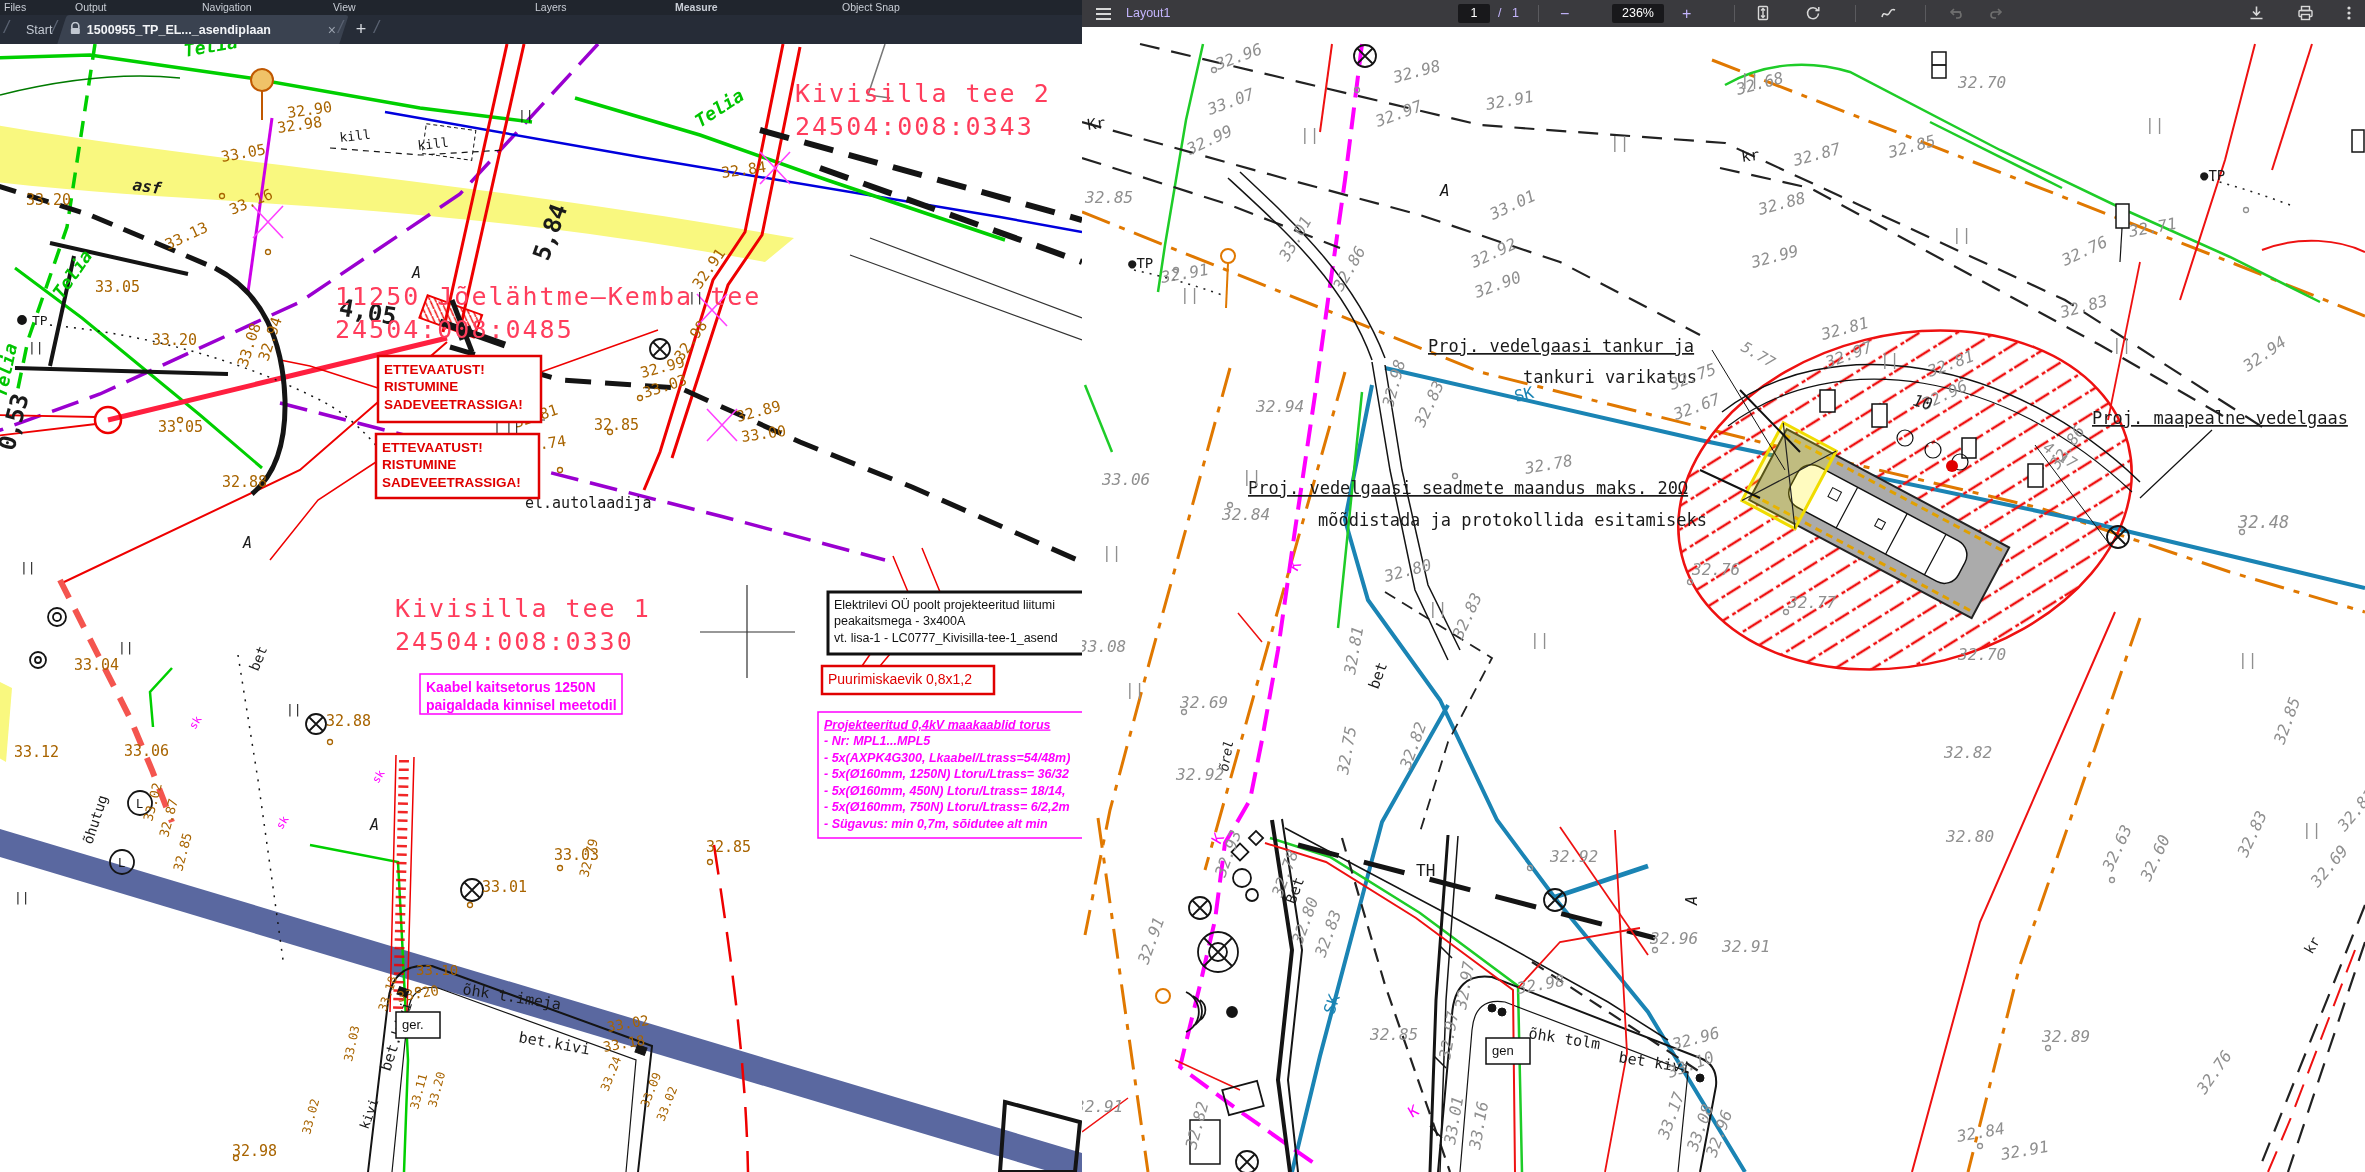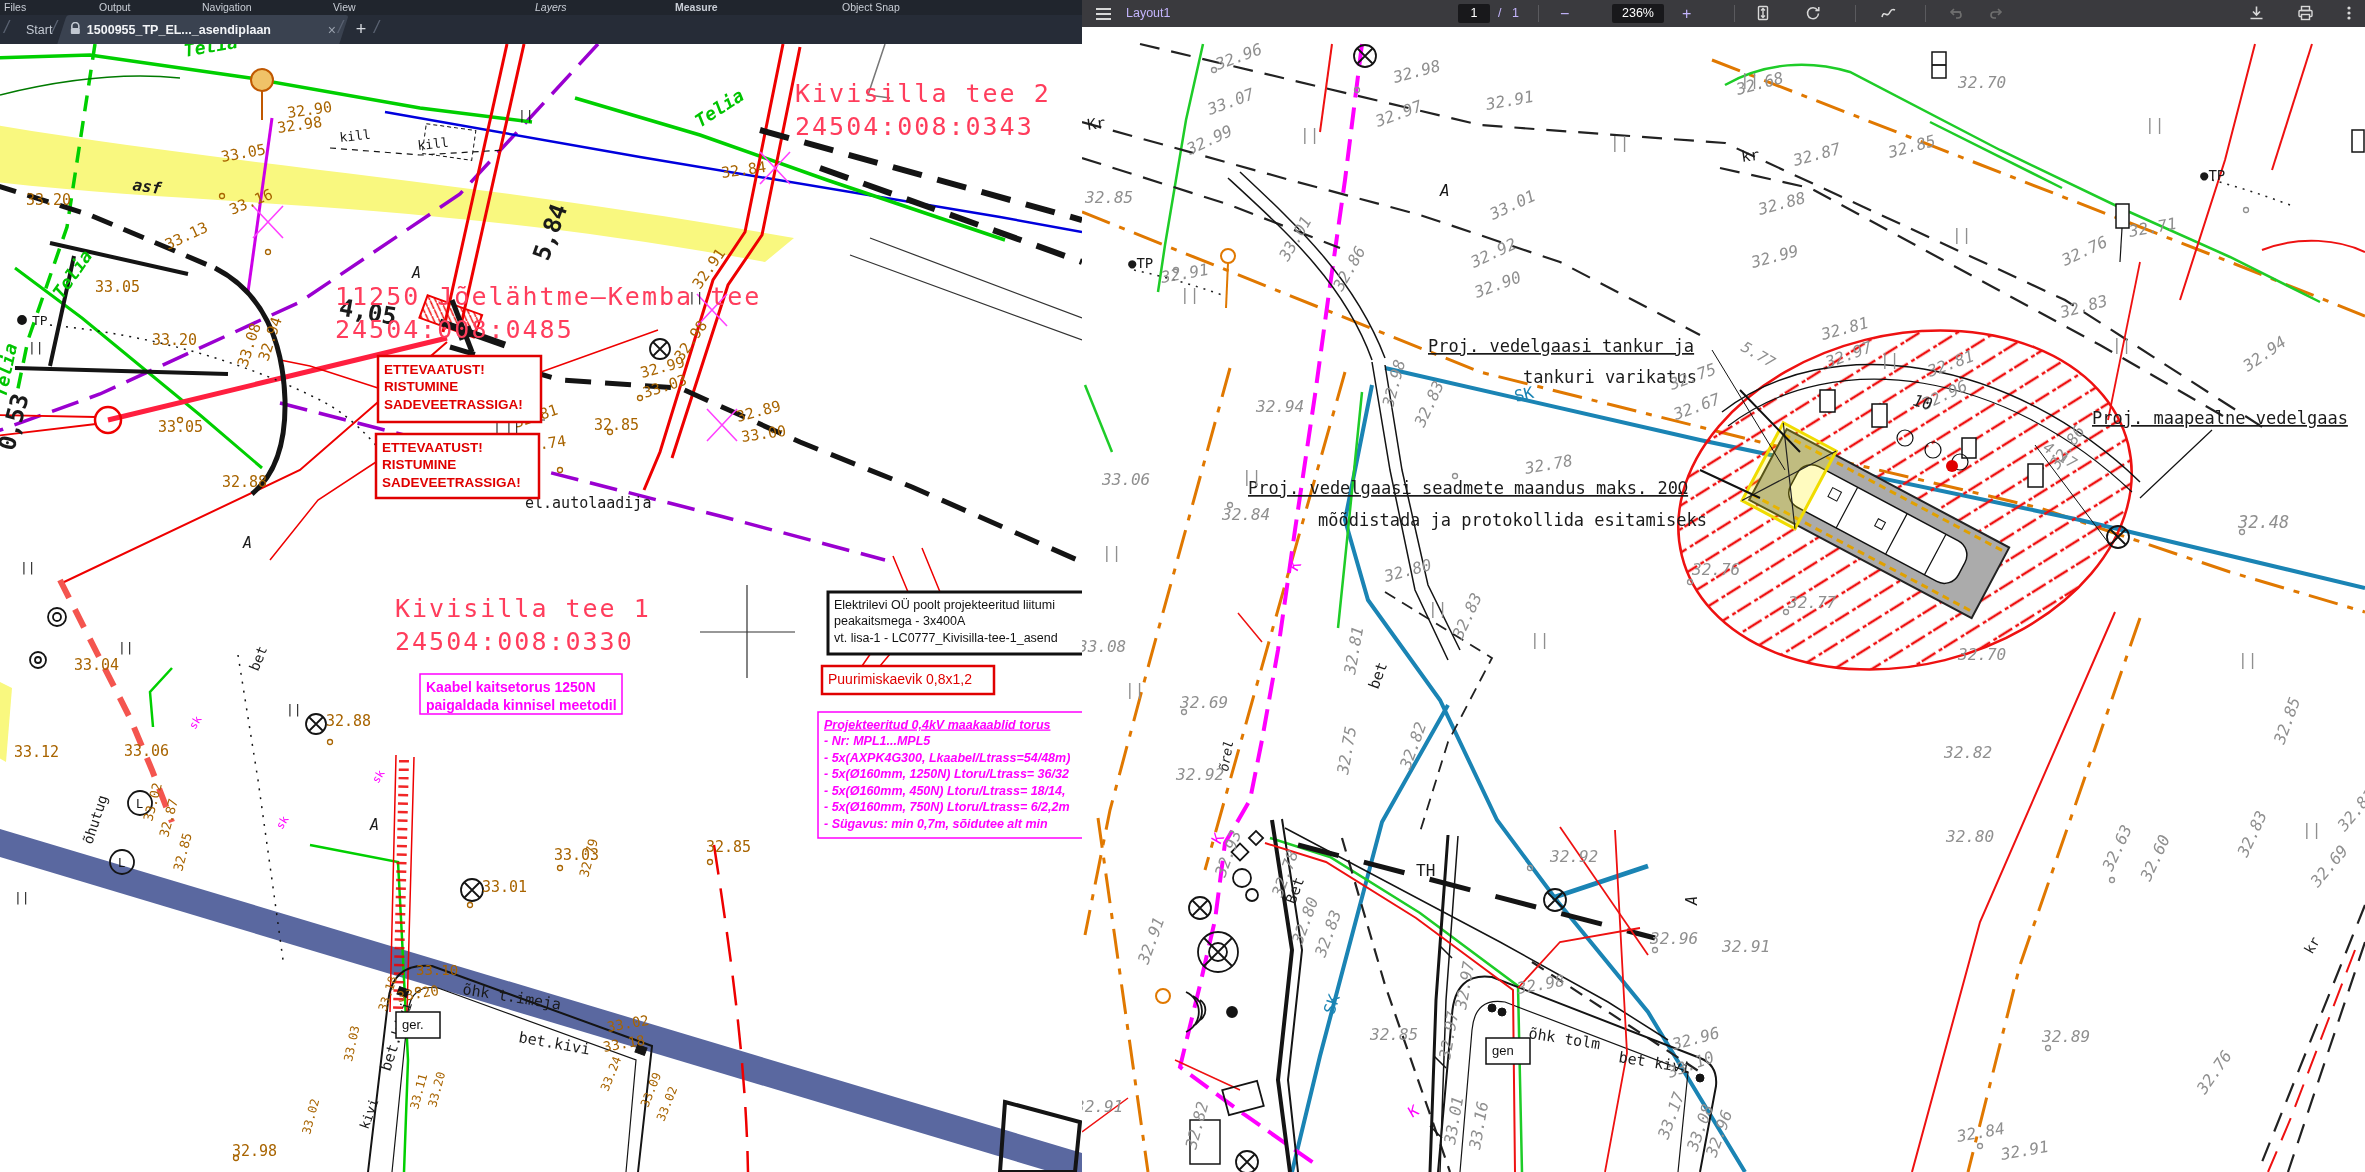--- a/index.html
+++ b/index.html
@@ -34,24 +34,24 @@
   .boxline{font-family:"Liberation Sans",sans-serif;}
 </style>
 </head>
 <body>
 
 <div id="app">
 
   <div id="left-window">
     <div class="menu-bar" id="menu-bar">
         <span class="menu-item" style="left: 4px;">Files</span>
-        <span class="menu-item" style="left: 75px; margin-left: 24px;">Output</span>
+        <span class="menu-item" style="left: 75px;">Output</span>
         <span class="menu-item" style="left: 170px; padding-left: 32px;">Navigation</span>
         <span class="menu-item" style="left: 333px;">View</span>
-        <span class="menu-item" style="left: 535px; font-style: italic;">Layers</span>
+        <span class="menu-item" style="left: 535px;">Layers</span>
         <span class="menu-item" style="left: 675px; font-weight: bold;">Measure</span>
         <span class="menu-item" style="left: 842px; text-align: right;">Object Snap</span>
       </div>
     <div class="tab-bar">
       <span class="tsep" style="left:4px">/</span>
       <div class="tab start-tab">
           <span>Start</span>
         </div>
       <span class="tsep" style="left:52px">/</span>
       <div class="tab active-tab">

